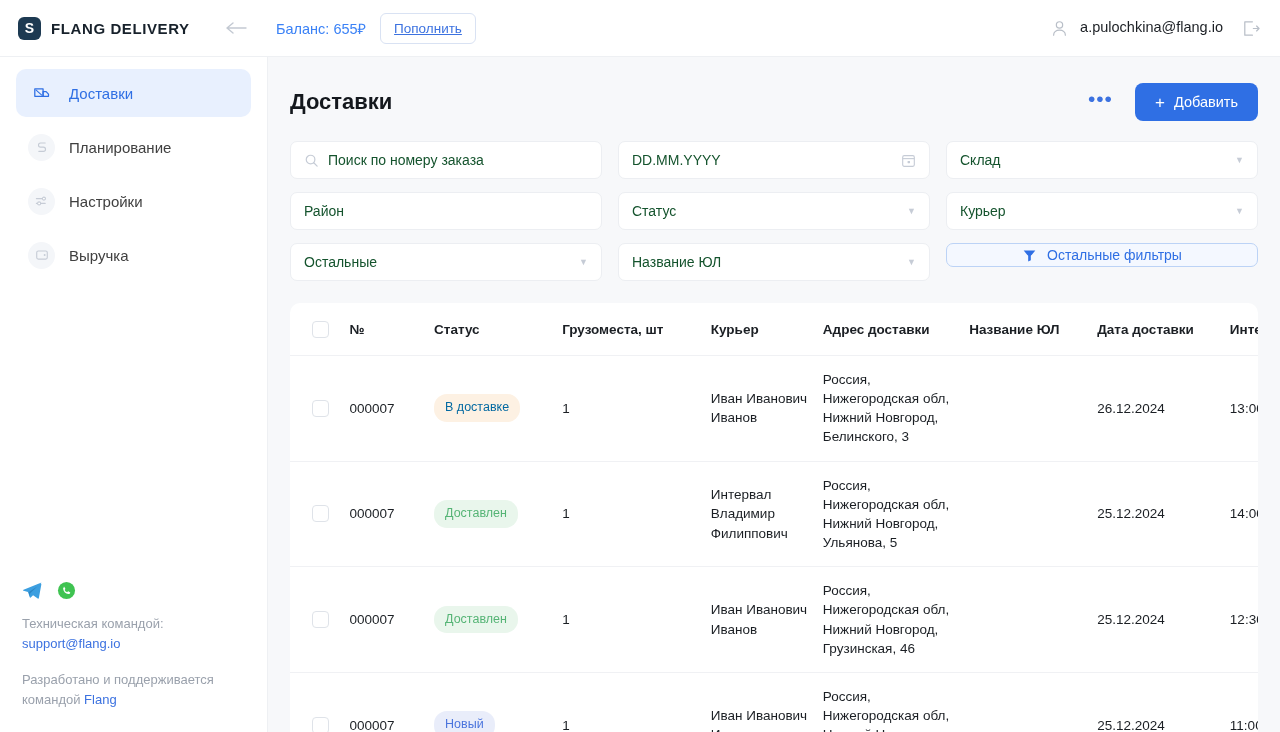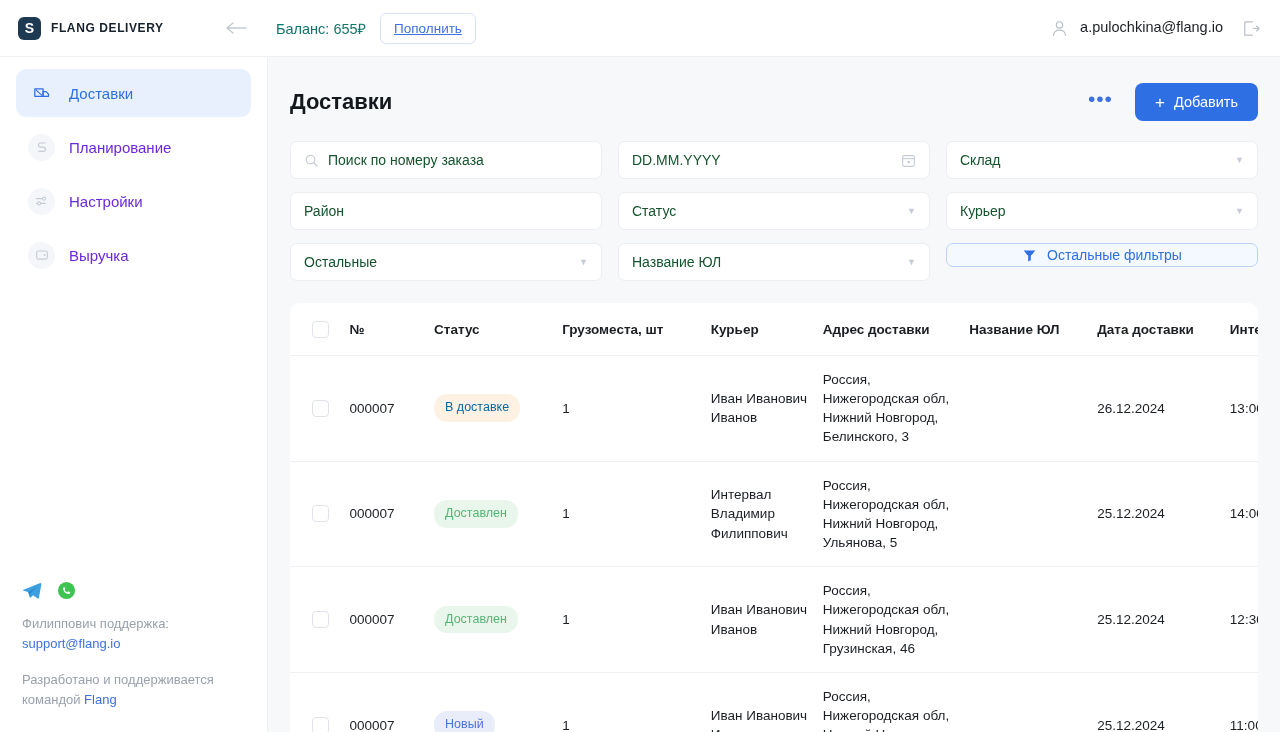--- a/index.html
+++ b/index.html
@@ -19,28 +19,28 @@
     border-bottom: 1px solid #eef0f3;
     display: flex; align-items: center;
   }
   .brand-zone { width: 268px; display: flex; align-items: center; padding-left: 18px; gap: 10px; }
   .logo-badge {
     width: 23px; height: 23px; border-radius: 6px; background: #1d3a52;
     display: flex; align-items: center; justify-content: center;
     color: #fff; font-size: 14px; font-weight: 700; letter-spacing: 0;
   }
   .brand-text {
-    font-size: 12px; font-weight: 700; letter-spacing: 0.6px; color: #17212b;
+    font-size: 15px; font-weight: 700; letter-spacing: 0.6px; color: #17212b;
   }
   .back-arrow {
     margin-left: auto; margin-right: 20px; color: #c3c9d2; font-size: 20px; line-height: 1;
     cursor: pointer; user-select: none;
   }
   .top-left-group { display: flex; align-items: center; gap: 14px; padding-left: 8px; }
-  .balance-text { font-size: 14.5px; color: #0f766e; }
+  .balance-text { font-size: 14.5px; color: #3b82f6; }
   .topup-btn {
     border: 1px solid #d9e2f3; background: #fff; color: #3c72e0;
     font-size: 13.5px; border-radius: 6px; padding: 7px 13px; cursor: pointer;
     font-family: inherit;
     text-decoration: underline;
   }
   .top-right-group { margin-left: auto; display: flex; align-items: center; gap: 18px; padding-right: 20px; }
   .user-chip { display: flex; align-items: flex-start; gap: 11px; cursor: pointer; }
   .user-email { font-size: 14.5px; color: #1b1f24; }
   .icon-btn { color: #b9bfc8; display: flex; align-items: center; cursor: pointer; }
@@ -51,21 +51,21 @@
   
   .sidebar {
     width: 268px; min-width: 268px; background: #ffffff;
     border-right: 1px solid #eef0f3;
     display: flex; flex-direction: column; padding-top: 12px;
     position: relative;
   }
   .nav-item {
     height: 48px; margin: 0 16px 6px 16px; border-radius: 10px;
     display: flex; align-items: center; gap: 14px; padding-left: 12px;
-    cursor: pointer; color: #6d28d9; font-size: 15px;
+    cursor: pointer; color: #404040; font-size: 15px;
   }
   .nav-item.active { background: #e8f0fe; color: #2f6fe4; }
   .nav-ico {
     width: 27px; height: 27px; border-radius: 50%; background: #f4f6f9;
     display: flex; align-items: center; justify-content: center; color: #c6ccd6;
   }
   .nav-item.active .nav-ico { background: transparent; color: #2f6fe4; }
 
   .sidebar-footer { margin-top: auto; padding: 0 0 22px 22px; }
   .social-row { display: flex; gap: 14px; margin-bottom: 14px; align-items: center; }
@@ -239,21 +239,21 @@
               <path d="M6.8 11.9 16.4 5.6 8.6 13l-.3 3.2z" fill="#2b86c5"></path>
             </svg>
           </span>
           <span class="social-ico">
             <svg width="19" height="19" viewBox="0 0 20 20" fill="none" aria-hidden="true">
               <circle cx="10" cy="10" r="9" fill="#3fc351"></circle>
               <path d="M7.1 6.2c.3-.1.6 0 .8.3l.8 1.4c.1.3.1.5-.1.8l-.4.5c-.1.2-.1.3 0 .5.5.9 1.3 1.6 2.2 2 .2.1.4.1.5-.1l.5-.5c.2-.2.5-.3.8-.1l1.4.8c.3.2.4.5.3.8-.3.8-1.1 1.3-2 1.2-2.7-.3-5.1-2.7-5.4-5.4-.1-.9.4-1.8 1.2-2.1z" fill="#fff"></path>
             </svg>
           </span>
         </div>
-        <div class="support-label">Филиппович поддержка:</div>
+        <div class="support-label">Техническая командой:</div>
         <a class="link-blue">support@flang.io</a>
         <div class="dev-note">
           <span>Разработано и поддерживается командой </span><a class="link-blue">Flang</a>
         </div>
       </div>
     </div>
 
     <div class="main">
 
       <div class="page-head">

